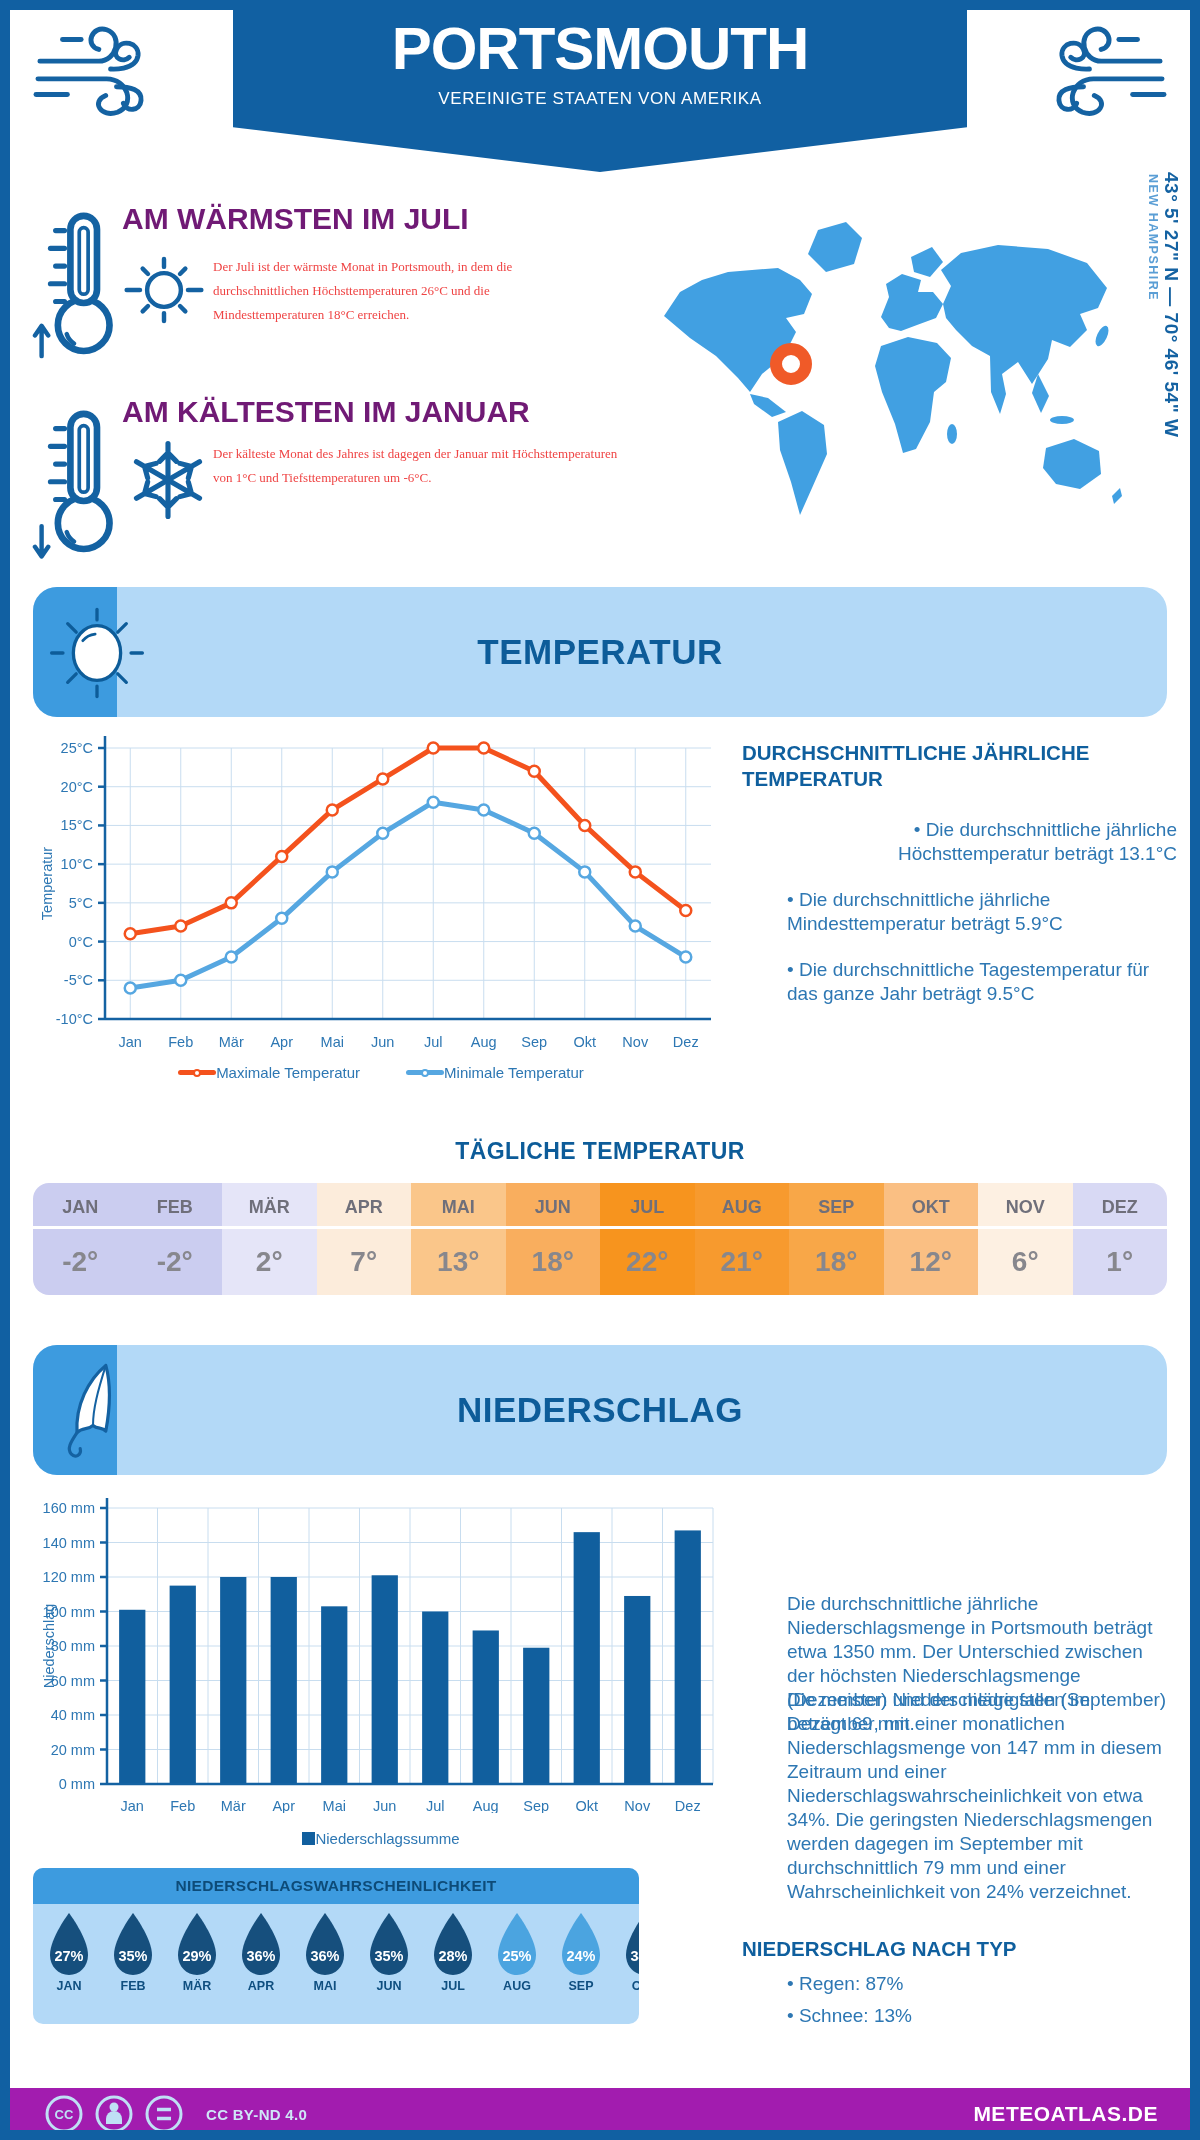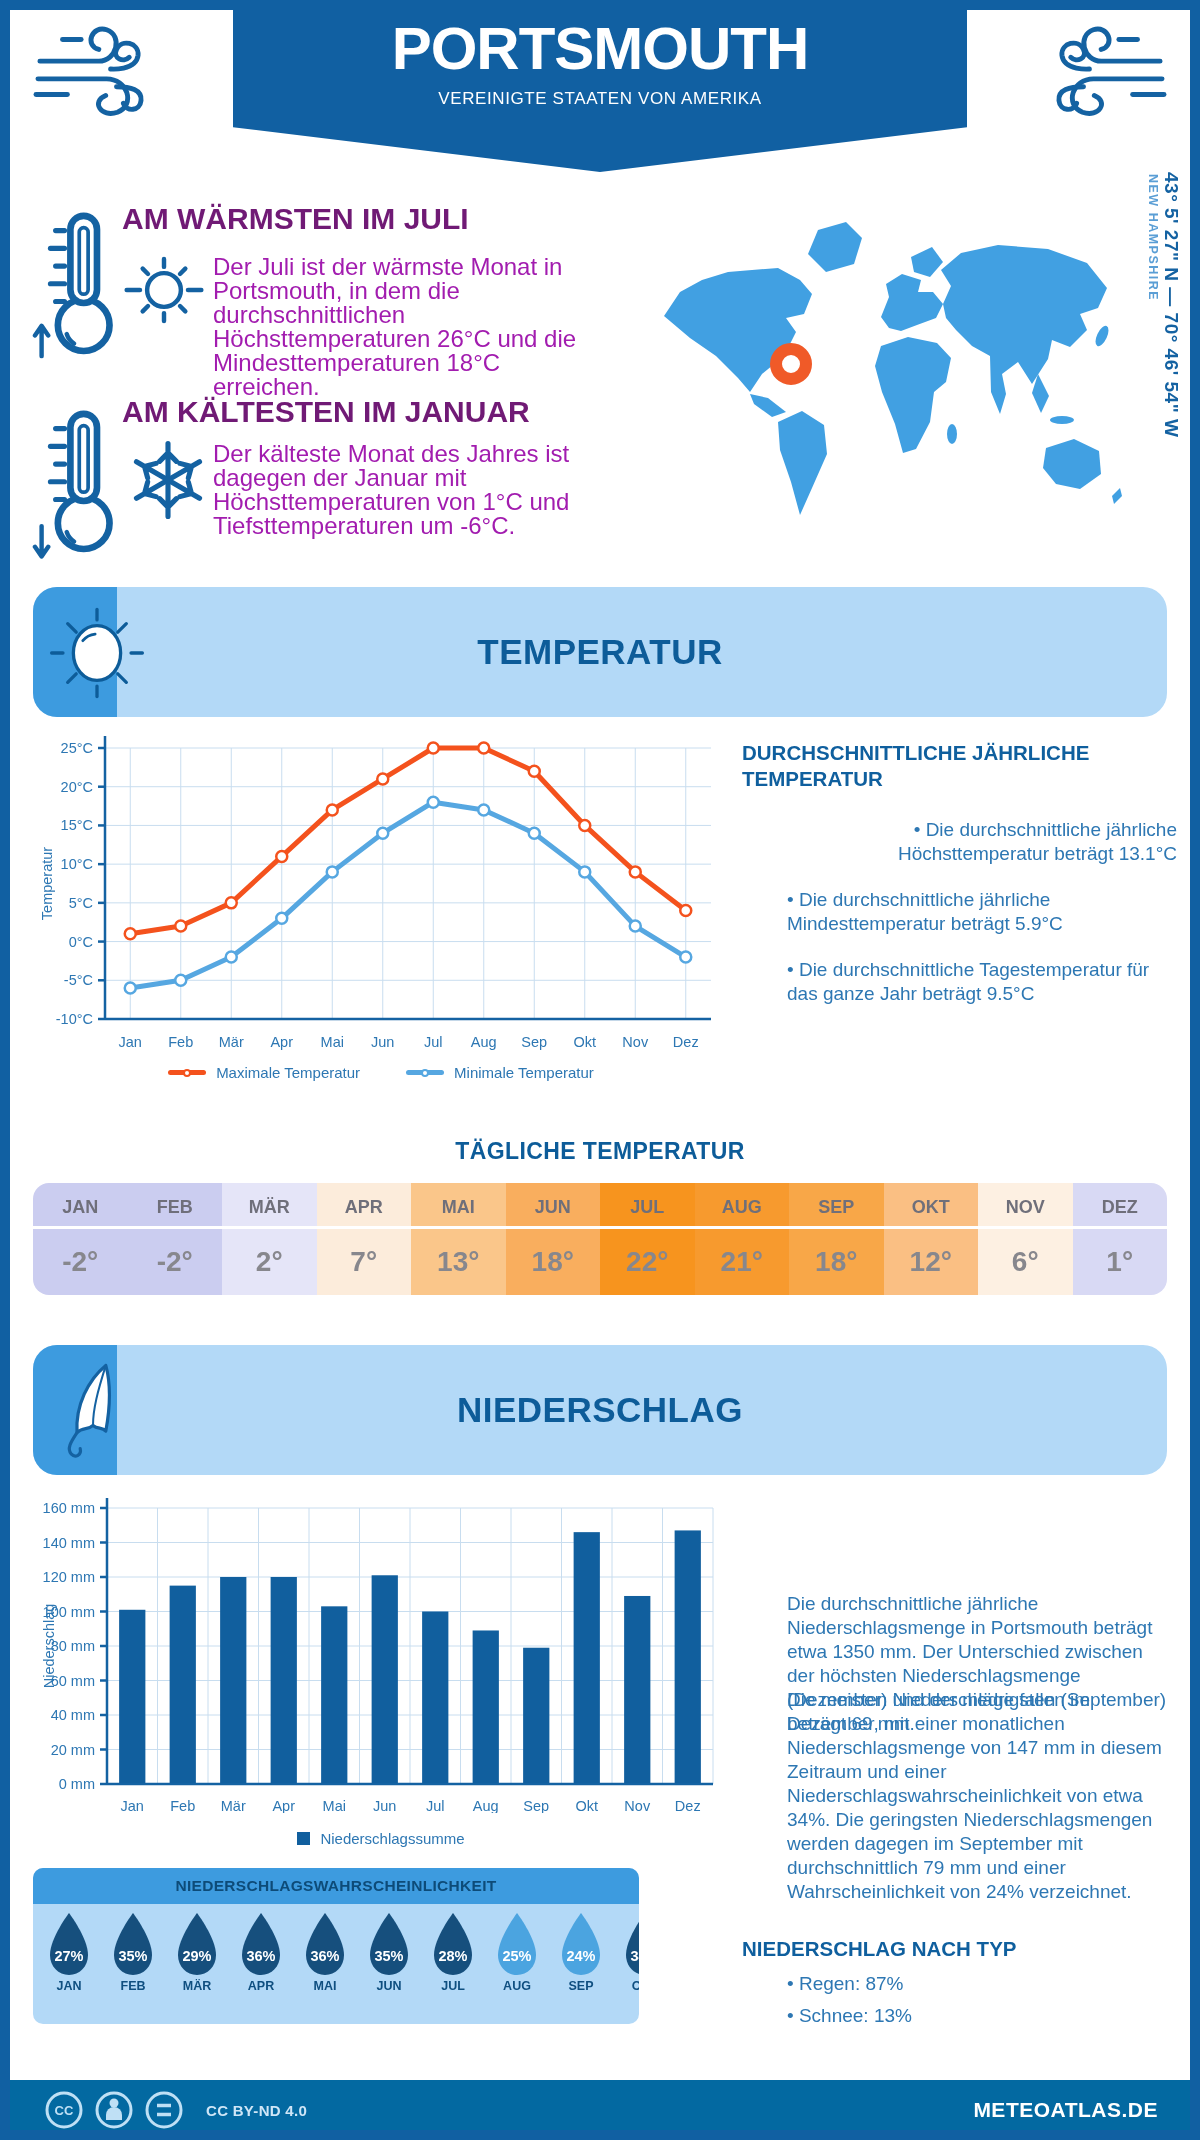--- a/index.html
+++ b/index.html
@@ -18,21 +18,21 @@
     text-align:center;color:#fff;
   }
   .header-title{font-size:60px;font-weight:bold;letter-spacing:-1px;margin-top:14px;}
   .header-subtitle{font-size:17px;letter-spacing:.6px;margin-top:6px;}
   .wind{position:absolute;top:16px;width:118px;height:108px;}
   .wind.left{left:30px;}
   .wind.right{right:30px;transform:scaleX(-1);}
 
   
   .sec-title{position:absolute;font-size:30px;font-weight:bold;color:#701a75;text-align:center;}
-  .sec-text{position:absolute;font-size:24px;line-height:24px;color:#a21caf;}
+  .sec-text{position:absolute;font-size:13px;line-height:24px;color:#ef4444;font-family:Liberation Serif, serif;}
   .thermo{position:absolute;width:96px;height:172px;}
   .mini-icon{position:absolute;}
 
   
   .world-map{position:absolute;left:645px;top:196px;width:490px;height:330px;}
   .geo{
     position:absolute;right:18px;top:172px;height:370px;
     writing-mode:vertical-rl;display:flex;flex-direction:column;align-items:flex-start;z-index:20;
   }
   .geo-coords{font-size:19px;font-weight:bold;color:#1462a2;letter-spacing:.5px;}
@@ -49,21 +49,21 @@
     position:absolute;left:0;right:0;top:0;height:130px;display:flex;align-items:center;justify-content:center;
     font-size:35px;font-weight:bold;color:#0d5c99;letter-spacing:.5px;
   }
 
   
   .chart-svg{position:absolute;left:36px;}
   .chart-svg .grid{stroke:#c8ddef;stroke-width:1;}
   .chart-svg .axis{stroke:#1462a2;stroke-width:2.5;}
   .chart-svg .tick{fill:#2d77b3;font-size:14.5px;font-family:"Liberation Sans",sans-serif;}
   .legend{position:absolute;display:flex;justify-content:center;gap:46px;width:690px;left:36px;}
-  .lgi{display:flex;align-items:center;gap:10px;}
+  .lgi{display:flex;align-items:center;gap:0;}
   .lgline{position:relative;width:38px;height:5px;border-radius:3px;display:inline-block;}
   .lgdot{position:absolute;left:50%;top:50%;transform:translate(-50%,-50%);width:8px;height:8px;border-radius:50%;background:#fff;border:2.5px solid;}
   .lgsq{width:13px;height:13px;display:inline-block;}
   .lglabel{font-size:15px;color:#2d77b3;}
 
   
   .stats-title{position:absolute;left:742px;width:390px;font-size:20.5px;font-weight:bold;color:#0f5f9e;line-height:26px;}
   .stats-bullet{position:absolute;left:787px;width:390px;font-size:19px;line-height:24px;color:#2d77b3;}
 
   
@@ -80,21 +80,21 @@
   .prob-box{position:absolute;left:33px;top:1868px;width:606px;height:156px;background:#b3d9f7;border-radius:10px;overflow:hidden;}
   .prob-header{height:36px;background:#3d9bdf;display:flex;align-items:center;justify-content:center;
     font-size:15.5px;font-weight:bold;color:#0d4b78;letter-spacing:.3px;}
   .drops{display:flex;justify-content:space-between;padding:8px 12px 0 12px;gap:16px;}
   .drop-item{width:50px;text-align:center;}
   .drop-svg{width:48px;height:66px;display:block;margin:0 auto;}
   .drop-pct{fill:#fff;font-size:14.5px;font-weight:bold;font-family:"Liberation Sans",sans-serif;}
   .drop-month{font-size:12.5px;font-weight:bold;color:#0f4f80;margin-top:1px;}
 
   
-  .footer{position:absolute;left:0;right:0;bottom:0;height:60px;background:#0369a1;z-index:55;
+  .footer{position:absolute;left:0;right:0;bottom:0;height:52px;background:#a21caf;z-index:55;
     display:flex;align-items:center;justify-content:space-between;padding:8px 42px;}
   .footer-left{display:flex;align-items:center;gap:14px;}
   .cc-label{color:#cfe6f7;font-size:15px;font-weight:bold;letter-spacing:.3px;}
   .site{color:#fff;font-size:21px;font-weight:bold;letter-spacing:.5px;}
   .cctxt{fill:#bfe0f5;font-size:13px;font-weight:bold;font-family:"Liberation Sans",sans-serif;text-anchor:middle;}
 </style>
 </head>
 <body>
 
 <div class="page">

